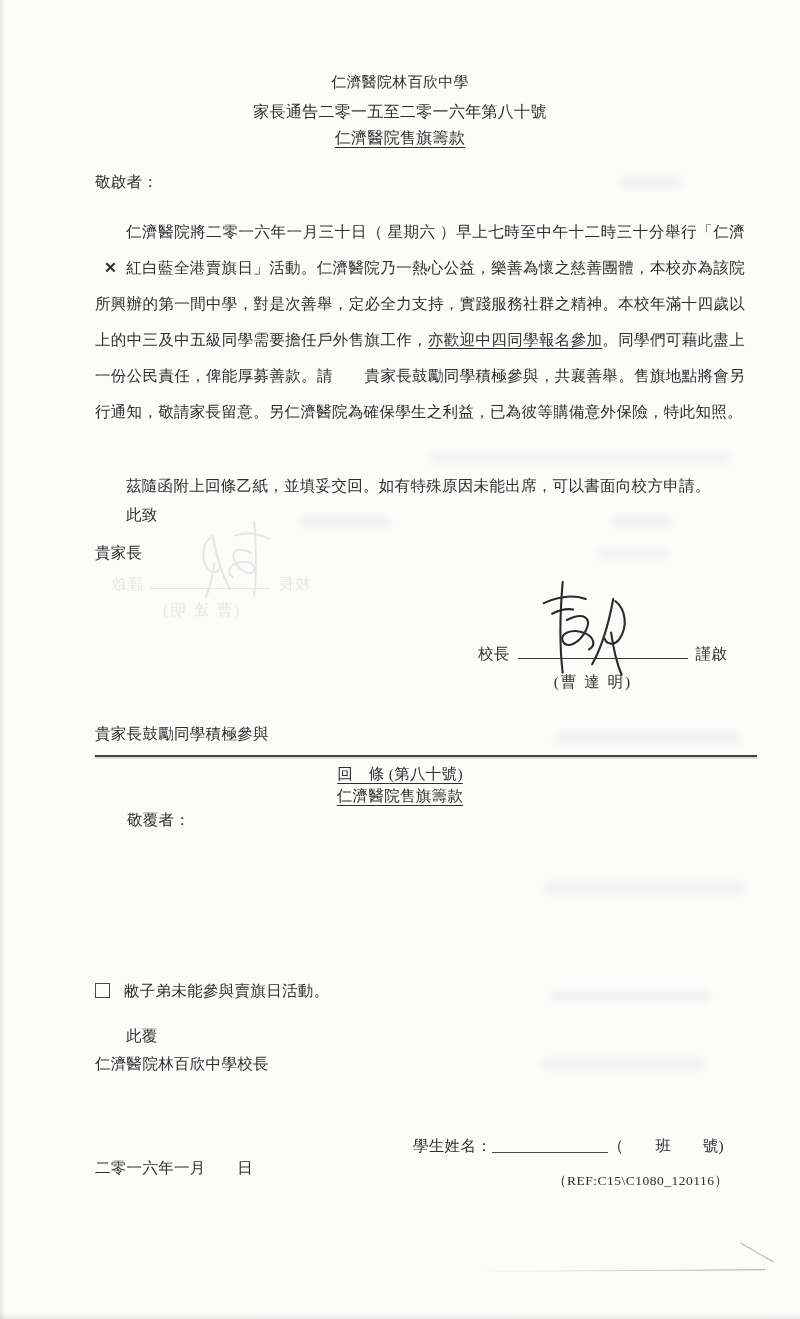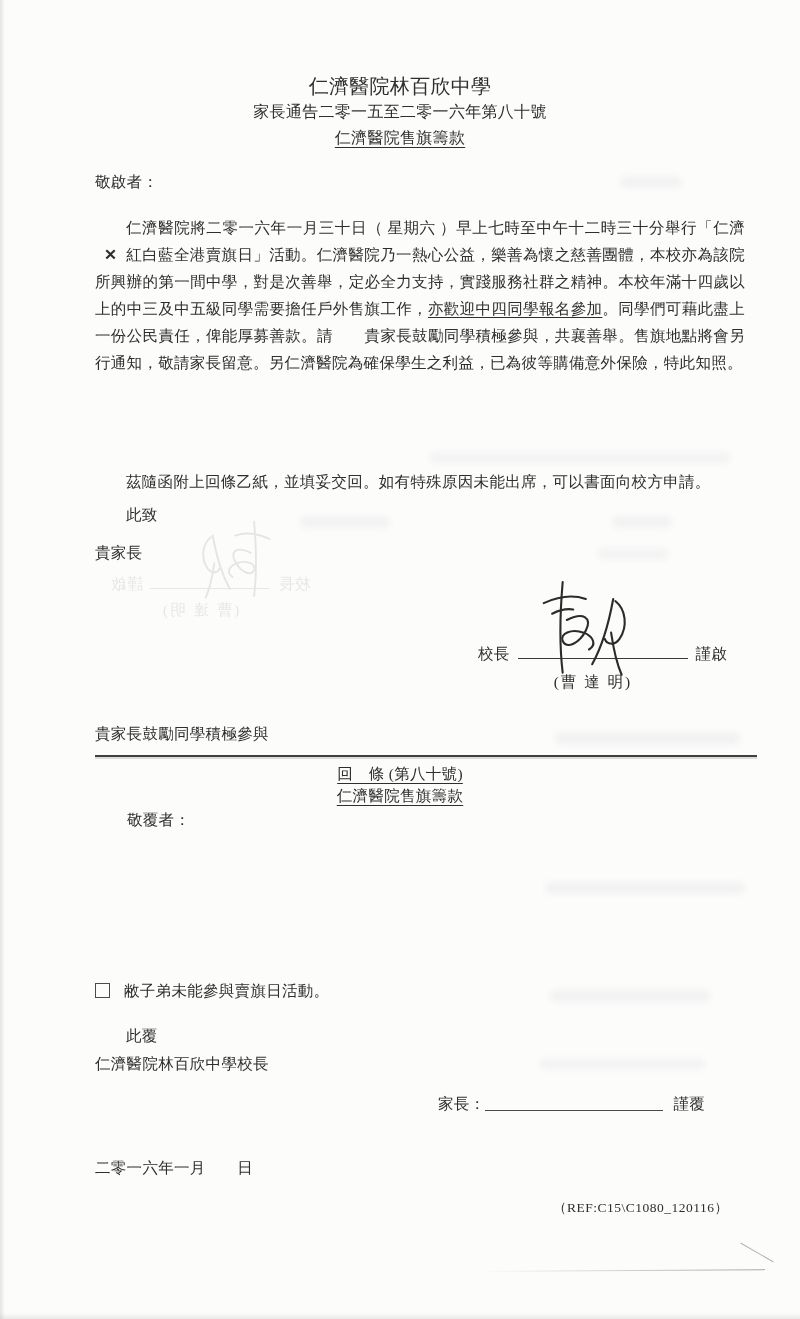--- a/index.html
+++ b/index.html
@@ -12,21 +12,21 @@
     font-family:"Liberation Serif","DejaVu Serif",serif;
     color:#2e2e2e;
     font-size:15.5px;
     letter-spacing:0.3px;
   }
   .abs{position:absolute;}
   .center{left:0;width:800px;text-align:center;}
   .underlined{text-decoration:underline;text-underline-offset:4px;}
   p.body-par{
     margin:0;text-align:justify;text-justify:inter-character;
-    line-height:27px;text-indent:2em;
+    line-height:36px;text-indent:2em;
   }
   .xmark{font-weight:bold;padding:0 9px;}
   u{text-underline-offset:3px;}
   .fill-line{display:inline-block;border-bottom:1px solid #4a4a4a;height:14px;vertical-align:-2px;}
   .checkbox-row{left:95px;width:660px;}
   .checkbox{
     display:inline-block;width:13px;height:13px;border:1.2px solid #4a4a4a;
     margin-right:14px;vertical-align:-2px;background:transparent;
   }
   .sig-row{white-space:nowrap;}
@@ -65,21 +65,21 @@
   <div class="bleed" style="left:620px;top:176px;width:62px;height:12px;"></div>
   <div class="bleed" style="left:430px;top:452px;width:300px;height:12px;opacity:.05;"></div>
   <div class="bleed" style="left:300px;top:516px;width:90px;height:12px;"></div>
   <div class="bleed" style="left:612px;top:516px;width:60px;height:12px;"></div>
   <div class="bleed" style="left:598px;top:548px;width:70px;height:12px;opacity:.05;"></div>
   <div class="bleed" style="left:555px;top:732px;width:185px;height:13px;"></div>
   <div class="bleed" style="left:545px;top:882px;width:200px;height:12px;"></div>
   <div class="bleed" style="left:550px;top:990px;width:160px;height:12px;"></div>
   <div class="bleed" style="left:540px;top:1058px;width:165px;height:12px;opacity:.05;"></div>
 
-  <div class="abs center" style="top:73px;font-size:20px;">仁濟醫院林百欣中學</div>
+  <div class="abs center" style="top:73px;font-size:15px;">仁濟醫院林百欣中學</div>
   <div class="abs center" style="top:102px;font-size:16px;">家長通告二零一五至二零一六年第八十號</div>
   <div class="abs center" style="top:128px;font-size:16px;"><span class="underlined">仁濟醫院售旗籌款</span></div>
 
   <div class="abs" style="left:95px;top:172px;">敬啟者：</div>
 
   <p class="body-par abs" style="left:95px;top:214px;width:650px;"><span>仁濟醫院將二零一六年一月三十日（ 星期六 ）早上七時至中午十二時三十分舉行「仁濟</span><span class="xmark">✕</span><span>紅白藍全港賣旗日」活動。仁濟醫院乃一熱心公益，樂善為懷之慈善團體，本校亦為該院所興辦的第一間中學，對是次善舉，定必全力支持，實踐服務社群之精神。本校年滿十四歲以上的中三及中五級同學需要擔任戶外售旗工作，</span><u>亦歡迎中四同學報名參加</u><span>。同學們可藉此盡上一份公民責任，俾能厚募善款。請　　貴家長鼓勵同學積極參與，共襄善舉。售旗地點將會另行通知，敬請家長留意。另仁濟醫院為確保學生之利益，已為彼等購備意外保險，特此知照。</span></p>
 
   <p class="body-par abs" style="left:95px;top:468px;width:650px;">茲隨函附上回條乙紙，並填妥交回。如有特殊原因未能出席，可以書面向校方申請。</p>
 
   <div class="abs" style="left:126px;top:505px;">此致</div>
@@ -128,22 +128,22 @@
   <div class="abs" style="left:95px;top:810px;margin-left:32px;">敬覆者：</div>
 
 
   <div class="abs checkbox-row" style="top:981px;">
     <span class="checkbox"></span><span>敝子弟未能參與賣旗日活動。</span>
   </div>
 
   <div class="abs" style="left:126px;top:1026px;">此覆</div>
   <div class="abs" style="left:95px;top:1054px;">仁濟醫院林百欣中學校長</div>
 
-  <div class="abs sig-row" style="left:438px;top:1094px;">
-    <span>家長：</span><span class="fill-line" style="width:178px;"></span><span style="margin-left:10px;">謹覆</span>
+
+  <div class="abs sig-row" style="left:413px;top:1136px;">
+    <span>學生姓名：</span><span class="fill-line" style="width:116px;"></span><span>（　　班　　號)</span>
   </div>
-
 
   <div class="abs" style="left:95px;top:1158px;">二零一六年一月　　日</div>
 
-  <div class="abs ref" style="left:553px;top:1199px;">（REF:C15\C1080_120116）</div>
+  <div class="abs ref" style="left:553px;top:1172px;">（REF:C15\C1080_120116）</div>
 
 </div>
 
 </body></html>

